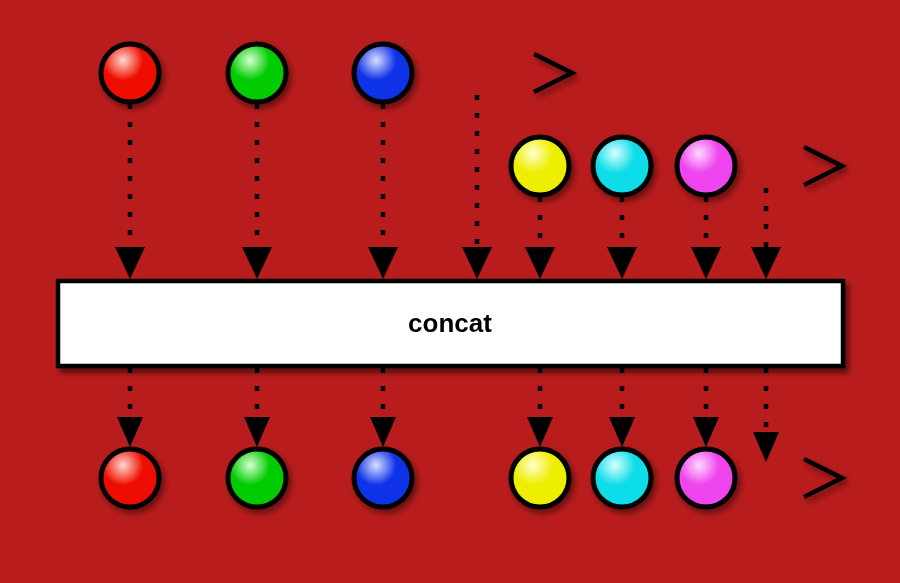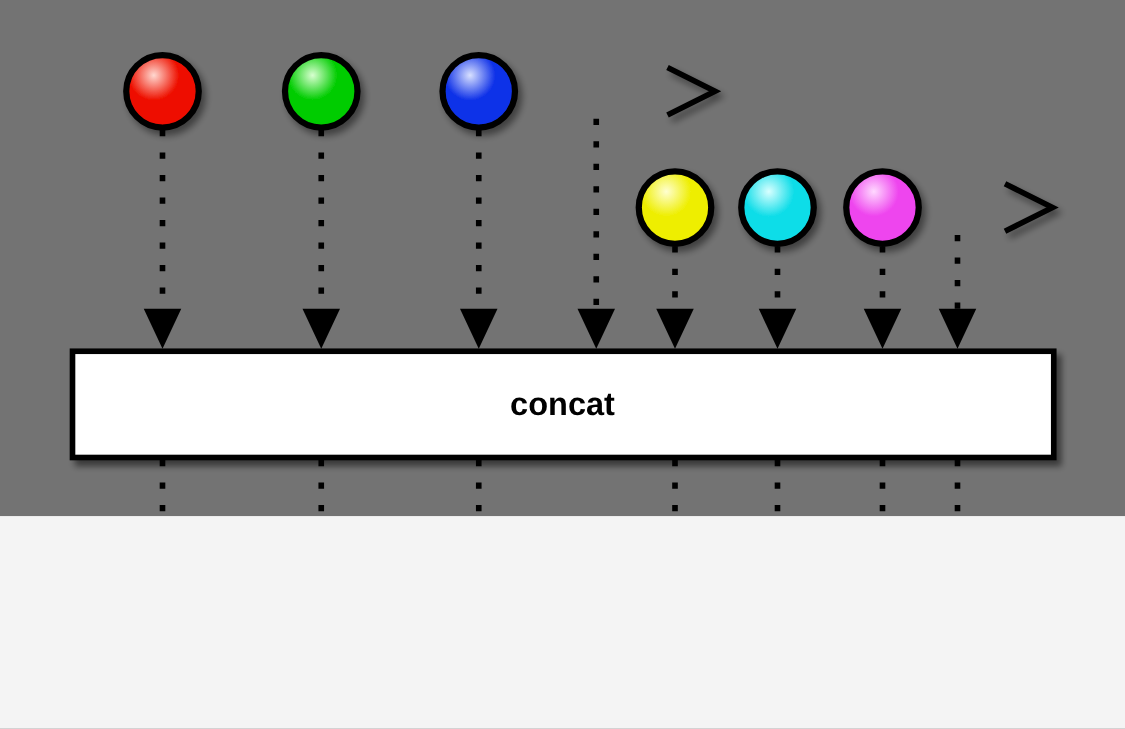--- a/index.html
+++ b/index.html
@@ -3,22 +3,22 @@
 <meta charset="utf-8">
 <style>
   html, body {
     margin: 0;
     padding: 0;
     background: #f4f4f4;
   }
   #canvas {
     position: relative;
     width: 900px;
-    height: 413px;
-    background: #737373;
+    height: 583px;
+    background: #b91c1c;
     overflow: hidden;
     font-family: "Liberation Sans", sans-serif;
   }
   #diagram-svg {
     position: absolute;
     left: 0;
     top: 0;
     width: 900px;
     height: 583px;
   }

